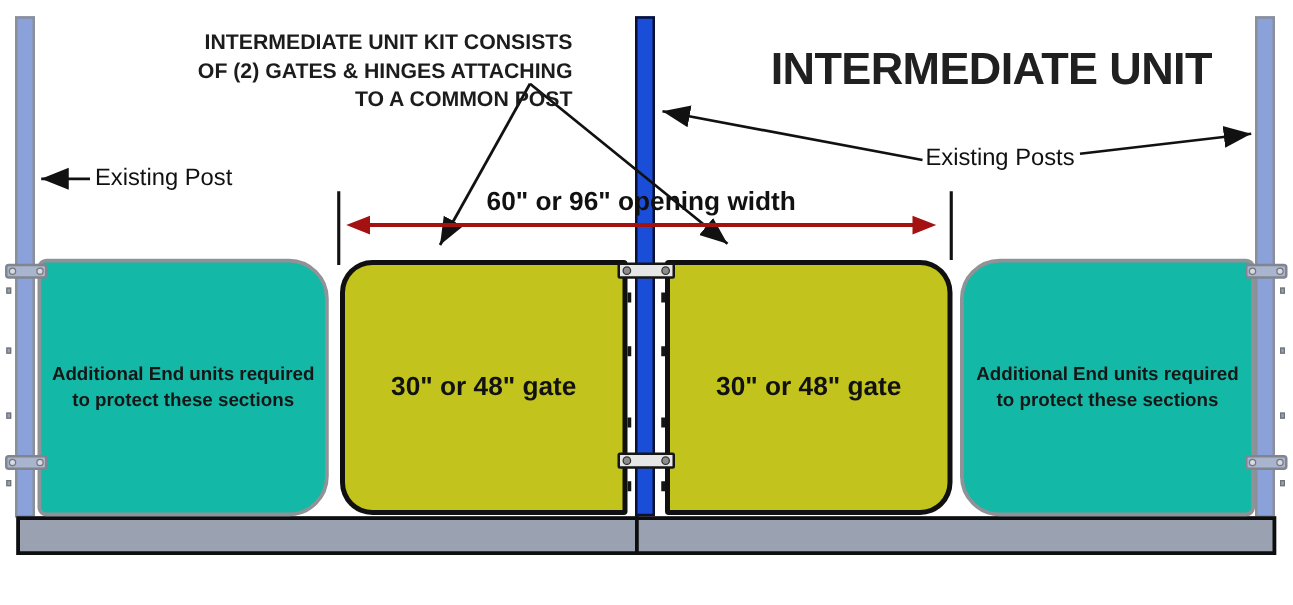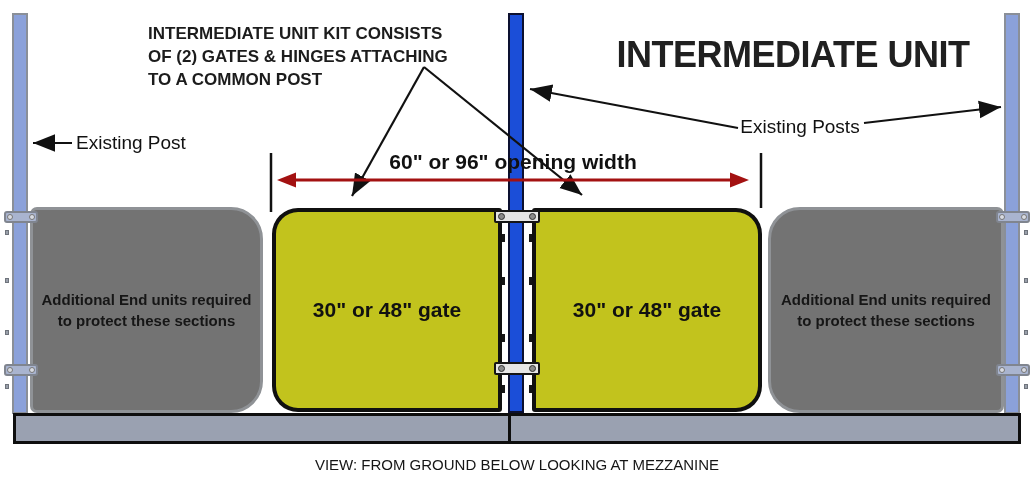--- a/index.html
+++ b/index.html
@@ -12,21 +12,21 @@
   
   .side-post{background:#8ba1da;border:2px solid #8a8f98;}
   .center-post{background:#1b4ed8;border:2px solid #0c1030;}
 
   
   .mezz{background:#9aa1b1;border:3px solid #0e0e0e;}
   .mezz-divider{position:absolute;top:-3px;bottom:-3px;width:3px;background:#0e0e0e;}
 
   
   .panel{
-    background:#737373;border:3px solid #8f9296;
+    background:#14b8a6;border:3px solid #8f9296;
     display:flex;align-items:center;justify-content:center;text-align:center;
     font-size:15px;font-weight:600;line-height:21px;white-space:pre-line;color:#161616;
   }
   .panel.left{border-radius:7px 32px 32px 7px;}
   .panel.right{border-radius:32px 7px 7px 32px;}
 
   
   .gate{
     background:#c2c31d;border:4px solid #101010;
     display:flex;align-items:center;justify-content:center;text-align:center;
@@ -46,21 +46,21 @@
   .clamp{
     background:#a9b4cf;border:2px solid #80858f;border-radius:3px;
     display:flex;align-items:center;justify-content:space-between;padding:0 1px;
   }
   .clamp-bolt{width:6px;height:6px;border-radius:50%;background:#d8dbe2;border:1px solid #777;box-sizing:border-box;}
 
   .bolt-mark{position:absolute;width:3px;height:8px;background:#151515;}
   .post-dot{position:absolute;width:4px;height:5px;background:#9aa0ab;border:1px solid #6f747c;box-sizing:border-box;}
 
   
-  .kit-note{font-size:17px;font-weight:700;line-height:23px;white-space:pre-line;color:#1c1c1c;}
+  .kit-note{font-size:17px;font-weight:700;line-height:23px;white-space:pre-line;color:#1c1c1c;text-align:right;}
   .main-title{font-size:36px;font-weight:700;letter-spacing:-0.5px;text-align:center;color:#202020;}
   .post-label{font-size:19px;color:#111;}
   .dim-label{font-size:21px;font-weight:600;text-align:center;color:#111;}
   .caption{font-size:15px;text-align:center;color:#161616;}
 
   svg.overlay{position:absolute;left:0;top:0;pointer-events:none;}
 </style>
 </head>
 <body>
 
@@ -163,15 +163,14 @@
 TO A COMMON POST</div>
 
   <div class="abs main-title" style="left:588px;top:34px;width:410px;">INTERMEDIATE UNIT</div>
 
   <div class="abs post-label" style="left:76px;top:132px;">Existing Post</div>
 
   <div class="abs post-label" style="left:700px;top:116px;width:200px;text-align:center;">Existing Posts</div>
 
   <div class="abs dim-label" style="left:360px;top:150px;width:306px;">60" or 96" opening width</div>
 
-  <div class="abs caption" style="left:0;top:456px;width:1034px;">VIEW: FROM GROUND BELOW LOOKING AT MEZZANINE</div>
 
 </div>
 
 </body></html>

